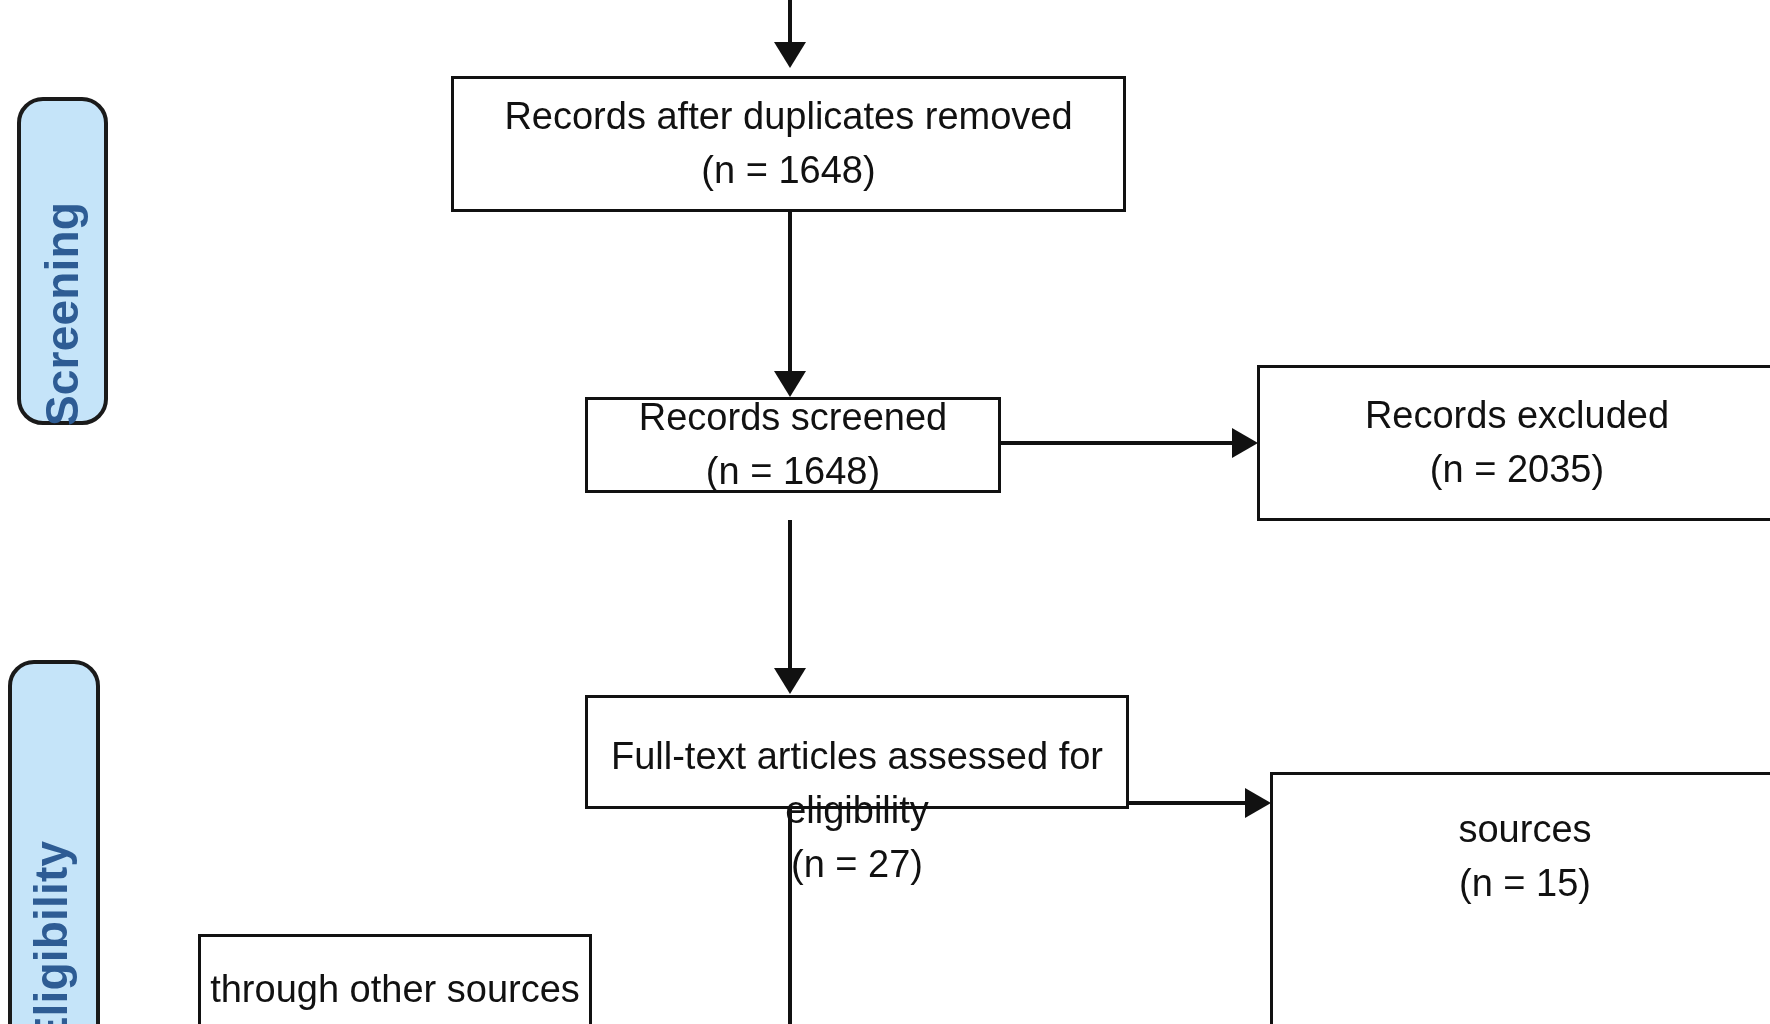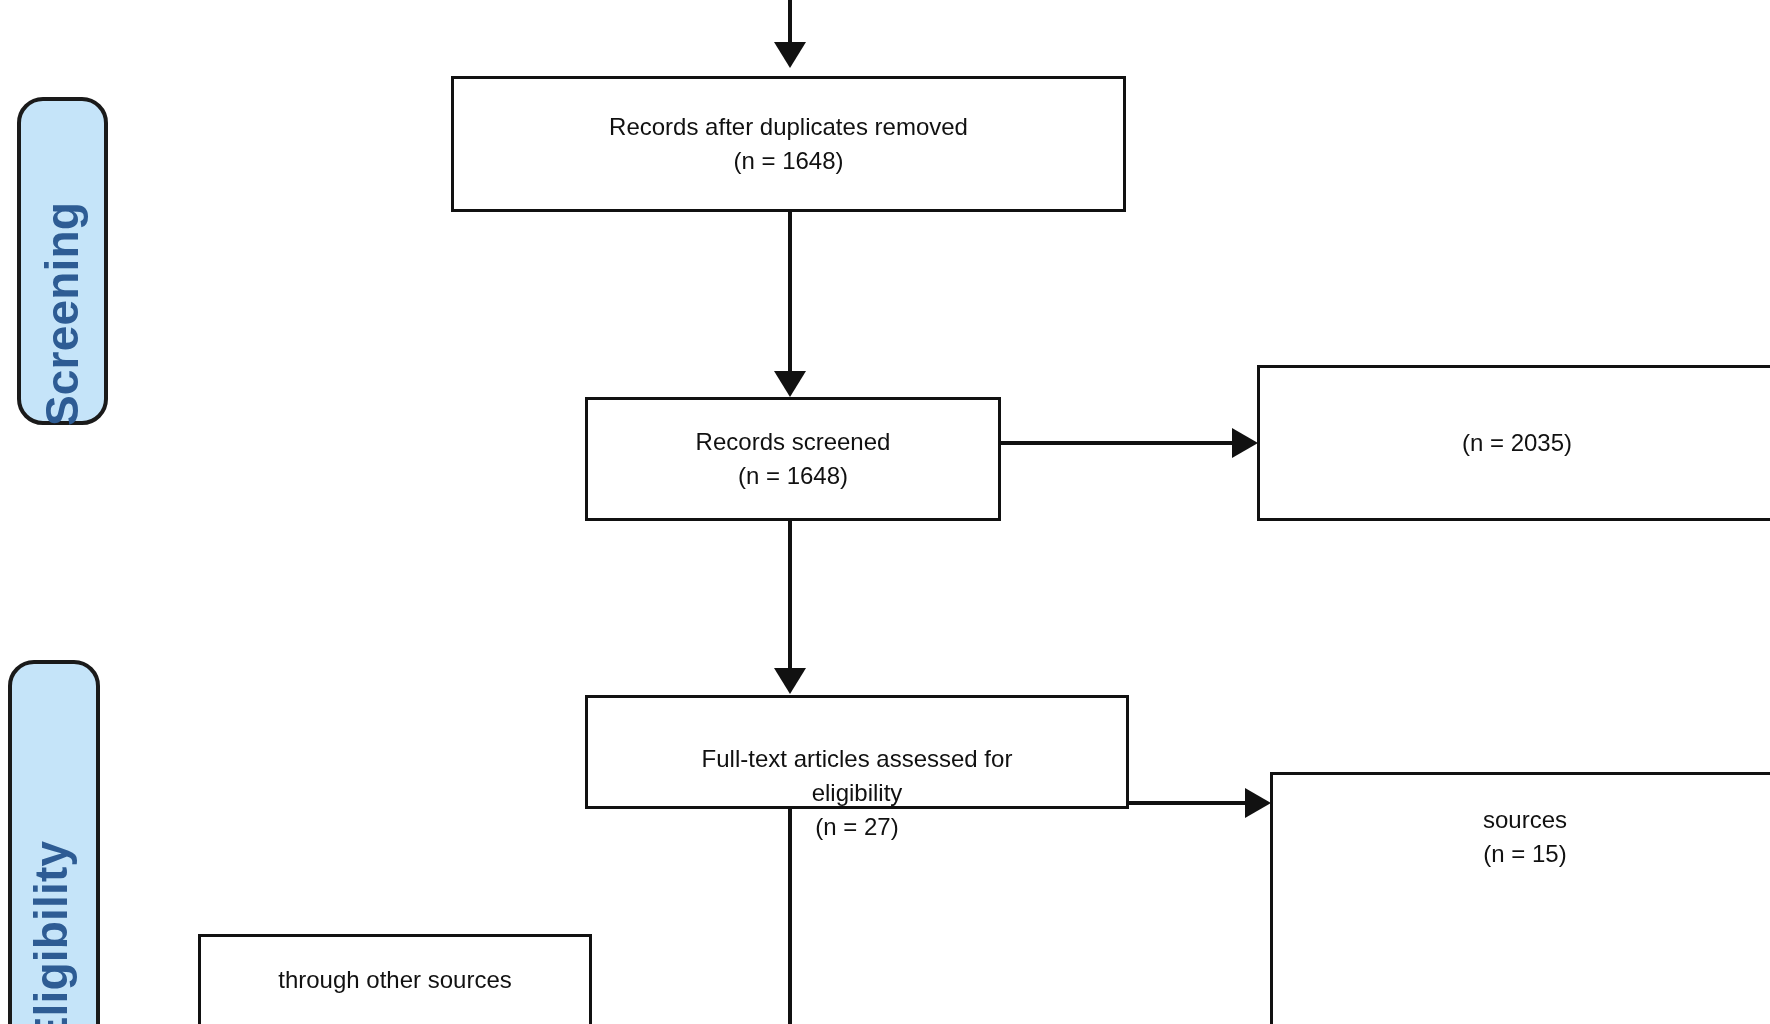--- a/index.html
+++ b/index.html
@@ -67,21 +67,21 @@
     position: absolute;
     box-sizing: border-box;
     background: #ffffff;
     border: 3px solid #111111;
     display: flex;
     flex-direction: column;
     align-items: center;
     justify-content: center;
     text-align: center;
     color: #111111;
-    font-size: 24px;
+    font-size: 38px;
     line-height: 1.42;
     padding: 6px 14px;
   }
   .flow-box .line {
     display: block;
     white-space: nowrap;
   }
   .flow-box .spacer {
     display: block;
     height: 30px;
@@ -90,35 +90,35 @@
   #box-dedup {
     left: 451px;
     top: 76px;
     width: 675px;
     height: 136px;
   }
   #box-screened {
     left: 585px;
     top: 397px;
     width: 416px;
-    height: 124px;
+    height: 96px;
   }
   #box-records-excluded {
     left: 1257px;
     top: 365px;
     width: 520px;
     height: 156px;
   }
   #box-fulltext {
     left: 585px;
     top: 695px;
     width: 544px;
     height: 114px;
     justify-content: flex-start;
-    padding-top: 44px;
+    padding-top: 32px;
   }
   #box-fulltext-excluded {
     left: 1270px;
     top: 772px;
     width: 510px;
     height: 300px;
     justify-content: flex-start;
     padding-top: 28px;
   }
   #box-additional {
@@ -218,20 +218,21 @@
     <span class="line">Records after duplicates removed</span>
     <span class="line">(n = 1648)</span>
   </div>
 
   <div class="flow-box" id="box-screened">
     <span class="line">Records screened</span>
     <span class="line">(n = 1648)</span>
   </div>
 
   <div class="flow-box" id="box-records-excluded">
+    <span class="line">Records excluded</span>
     <span class="line">(n = 2035)</span>
   </div>
 
   <div class="flow-box" id="box-fulltext">
     <span class="line">Full-text articles assessed for</span>
     <span class="line">eligibility</span>
     <span class="line">(n = 27)</span>
   </div>
 
   <div class="flow-box" id="box-fulltext-excluded">

